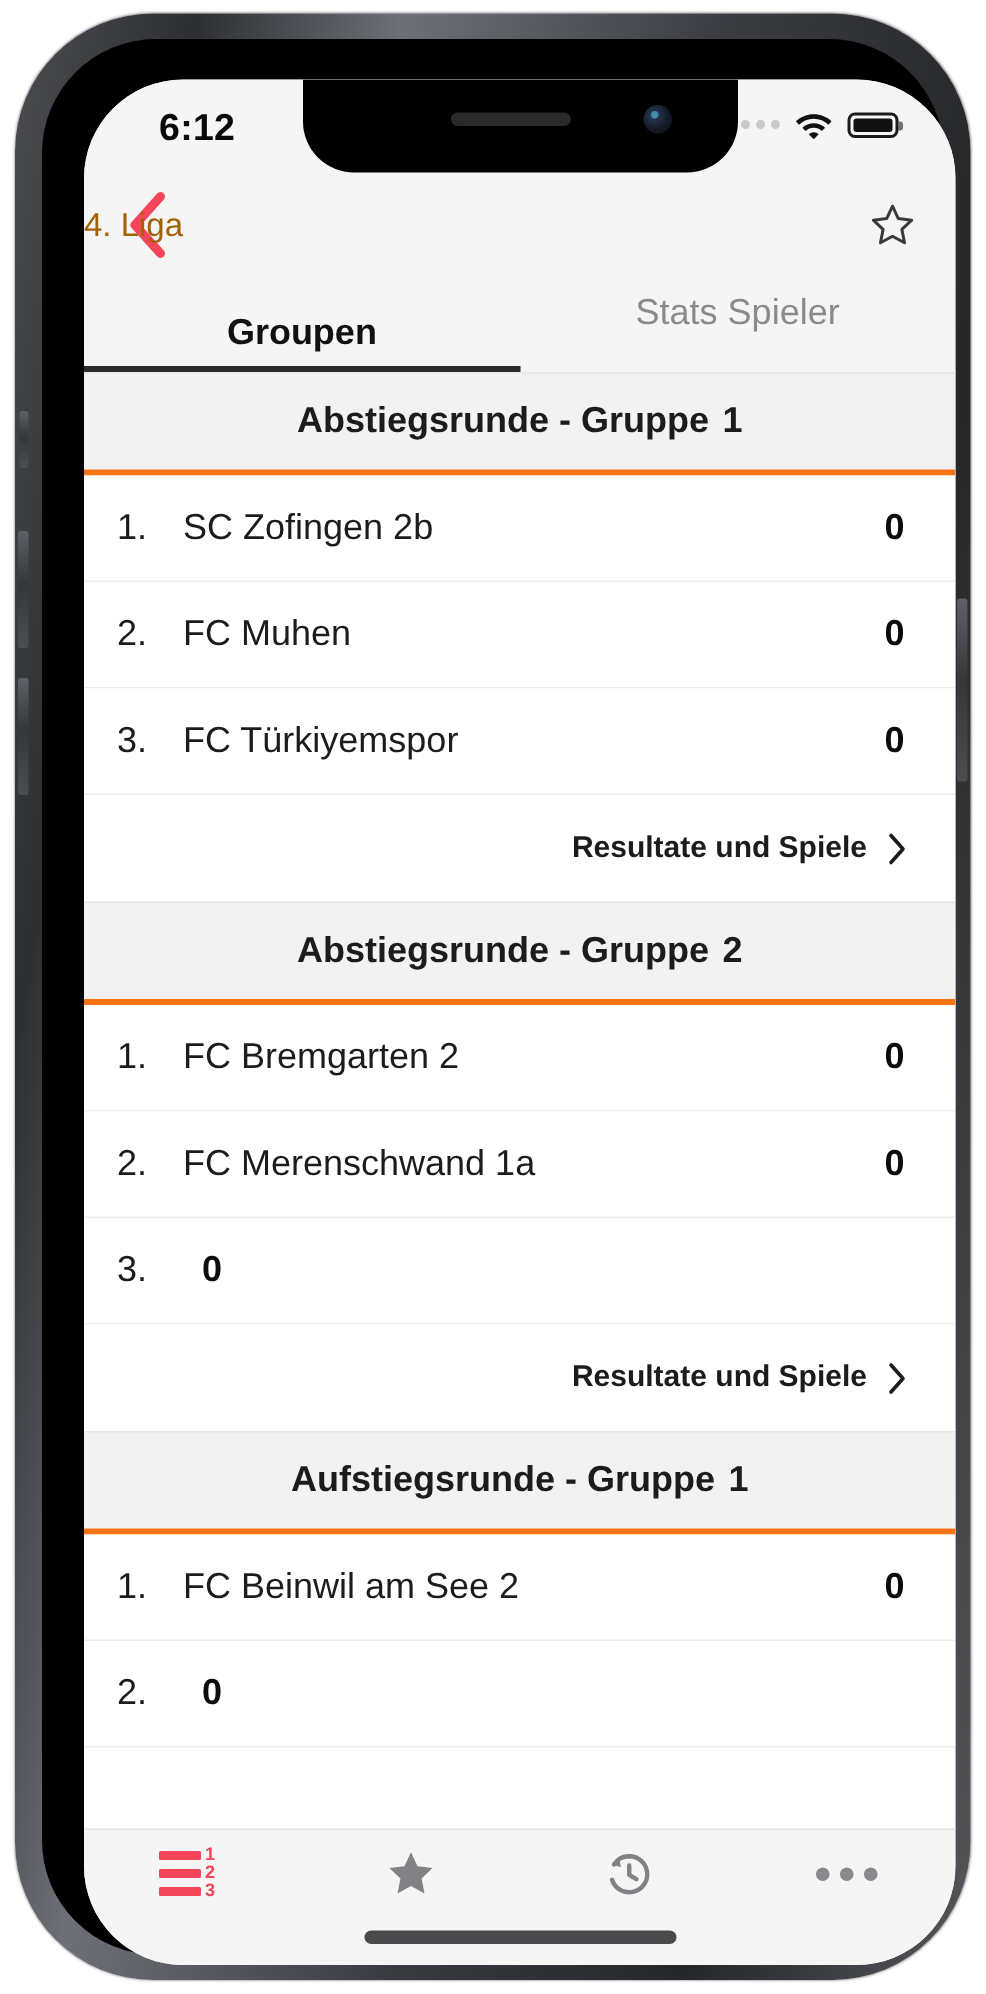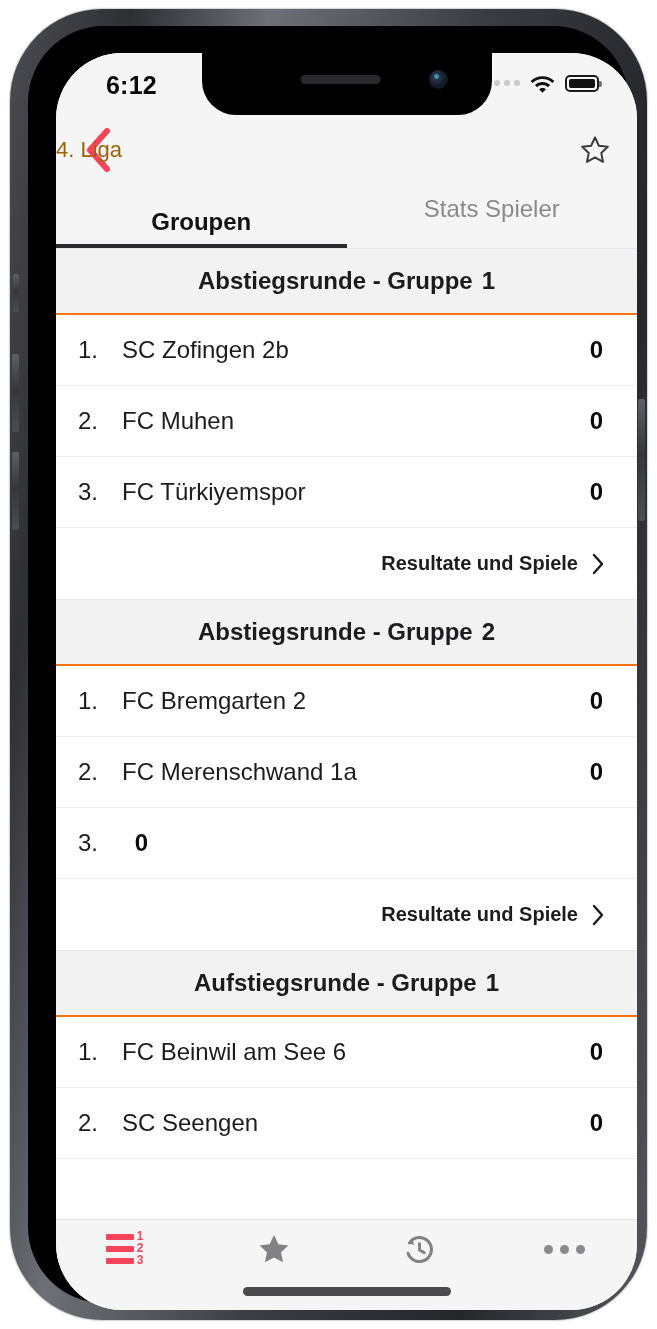--- a/index.html
+++ b/index.html
@@ -251,21 +251,21 @@
     background: #ffffff;
     overflow: hidden;
   }
 
   .group-header {
     height: 64px;
     background: #f2f2f2;
     display: flex;
     align-items: center;
     justify-content: center;
-    border-bottom: 2px solid #f97316;
+    border-bottom: 4px solid #f97316;
     border-top: 1px solid #e6e6e8;
   }
   .group-header-text {
     font-size: 24px;
     font-weight: bold;
     color: #1c1c1e;
   }
   .group-header-text .gnum { margin-left: 9px; }
 
   .team-row {
@@ -507,26 +507,25 @@
             </span>
           </div>
 
           <div class="group-header">
             <span class="group-header-text">
               <span>Aufstiegsrunde - Gruppe</span><span class="gnum">1</span>
             </span>
           </div>
           <div class="team-row">
             <span class="team-rank">1.</span>
-            <span class="team-name">FC Beinwil am See 6</span>
+            <span class="team-name">FC Beinwil am See 2</span>
             <span class="team-points">0</span>
           </div>
           <div class="team-row">
             <span class="team-rank">2.</span>
-            <span class="team-name">SC Seengen</span>
             <span class="team-points">0</span>
           </div>
 
         </div>
 
         <div class="tabbar">
           <div class="tabbar-item">
             <span class="rank-ico">
               <span class="bar b1"></span>
                 <span class="bar b2"></span>

